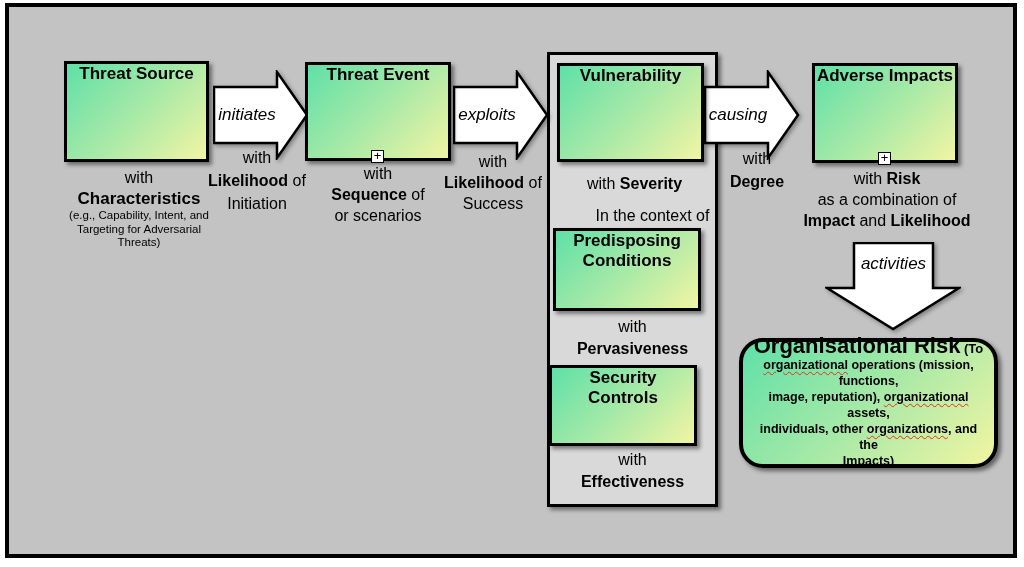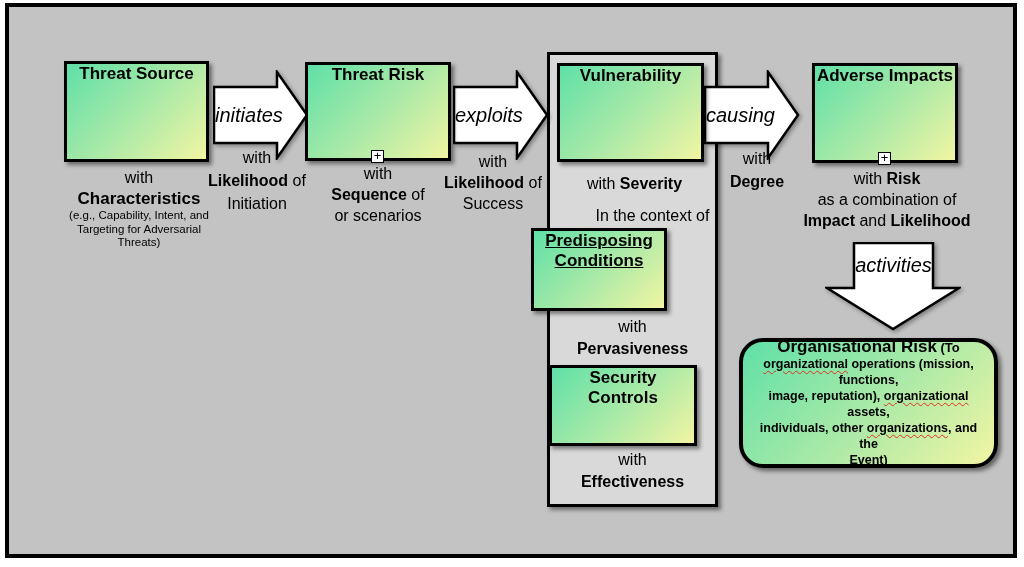--- a/index.html
+++ b/index.html
@@ -21,21 +21,21 @@
   }
   #vuln-container{
     position:absolute;left:547px;top:52px;width:171px;height:455px;
     box-sizing:border-box;border:3px solid #000;background:#d9d9d9;
     box-shadow:3px 3px 4px rgba(0,0,0,0.45);z-index:1;
   }
   .arrow{position:absolute;z-index:1;}
   .arrow svg{display:block;filter:drop-shadow(2px 2px 2px rgba(0,0,0,0.35));}
   .arrow .arrow-label{
     position:absolute;left:2px;top:50%;transform:translateY(-50%);
-    width:64px;text-align:center;font-style:italic;font-size:20px;
+    width:64px;text-align:center;font-style:italic;font-size:17px;
   }
   #arrow-producing .arrow-label{
     left:29px;top:12px;transform:none;width:79px;
   }
   .ann{
     position:absolute;text-align:center;font-size:16px;
     line-height:21px;z-index:2;
   }
   .ann .b{font-weight:bold;}
   .ann .big{font-size:17px;font-weight:bold;}
@@ -49,49 +49,49 @@
   }
   #org-risk{
     position:absolute;left:739px;top:338px;width:259px;height:130px;
     box-sizing:border-box;border:4px solid #000;border-radius:24px;
     background:linear-gradient(135deg,#5fe0a7 0%,#aeeaa7 55%,#f2f5a3 100%);
     box-shadow:3px 3px 4px rgba(0,0,0,0.5);
     display:flex;flex-direction:column;justify-content:center;
     text-align:center;font-weight:bold;font-size:12.5px;line-height:16px;
     padding:4px 8px;z-index:2;
   }
-  #org-risk .title{font-size:17px;text-align:center;}
+  #org-risk .title{font-size:22px;text-align:center;}
   #org-risk .to{font-size:13px;}
   .sp{
     text-decoration:underline;text-decoration-style:wavy;
     text-decoration-color:#e03020;text-decoration-thickness:1px;
     text-underline-offset:2px;
   }
 </style>
 </head>
 <body>
 
 <div id="stage">
   <div id="frame"></div>
 
   <div id="vuln-container"></div>
 
   <div class="node" style="left:64px;top:61px;width:145px;height:101px;">
     <span>Threat Source</span>
   </div>
 
   <div class="node" style="left:305px;top:62px;width:146px;height:99px;">
-    <span>Threat Risk</span>
+    <span>Threat Event</span>
   </div>
 
   <div class="node" style="left:557px;top:63px;width:147px;height:99px;">
     <span>Vulnerability</span>
   </div>
 
-  <div class="node" style="left:531px;top:228px;width:136px;height:83px;text-decoration:underline;">
+  <div class="node" style="left:553px;top:228px;width:148px;height:83px;">
     <span style="width:125px;">Predisposing Conditions</span>
   </div>
 
   <div class="node" style="left:549px;top:365px;width:148px;height:81px;">
     <span style="width:85px;">Security Controls</span>
   </div>
 
   <div class="node" style="left:812px;top:63px;width:146px;height:100px;">
     <span>Adverse Impacts</span>
   </div>
@@ -192,15 +192,15 @@
     </div>
     <div>
       <span class="sp">organizational</span><span> operations (mission, functions,</span>
     </div>
     <div>
       <span>image, reputation), </span><span class="sp">organizational</span><span> assets,</span>
     </div>
     <div>
       <span>individuals, other </span><span class="sp">organizations</span><span>, and the</span>
     </div>
-    <div>Event)</div>
+    <div>Impacts)</div>
   </div>
 </div>
 
 </body></html>

